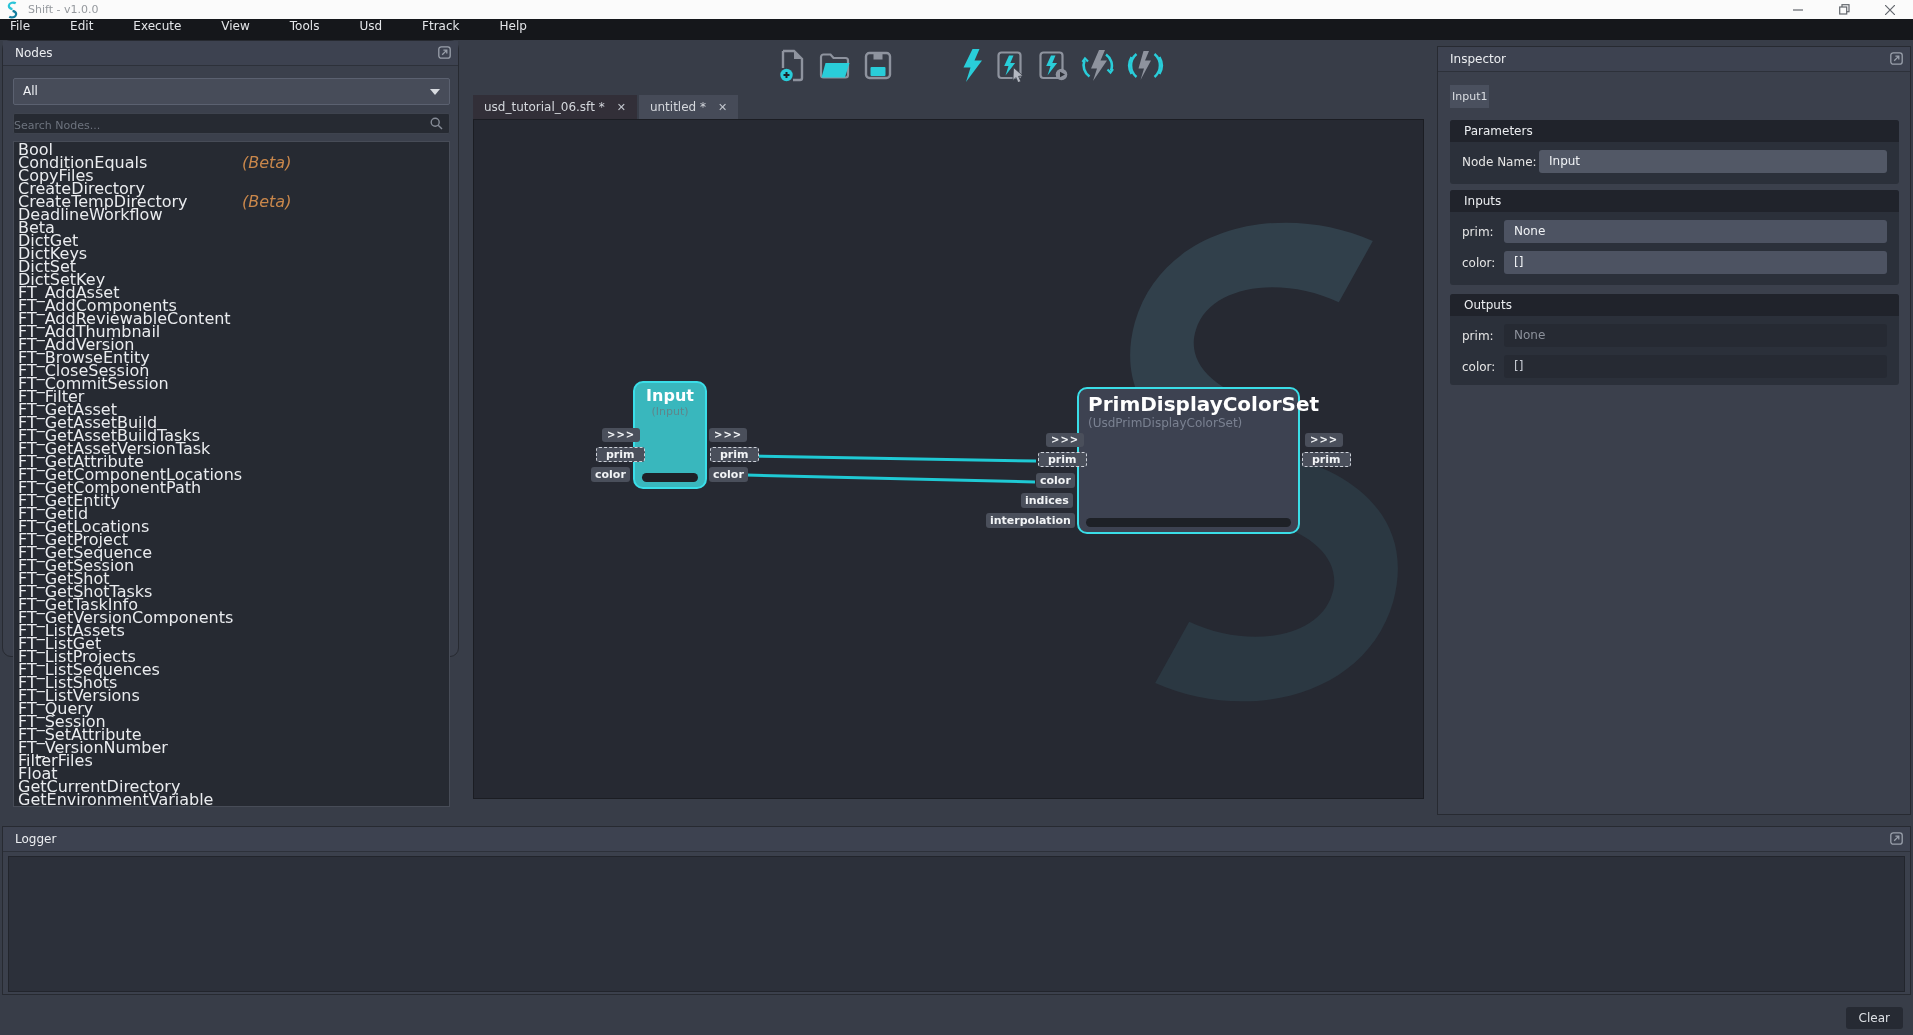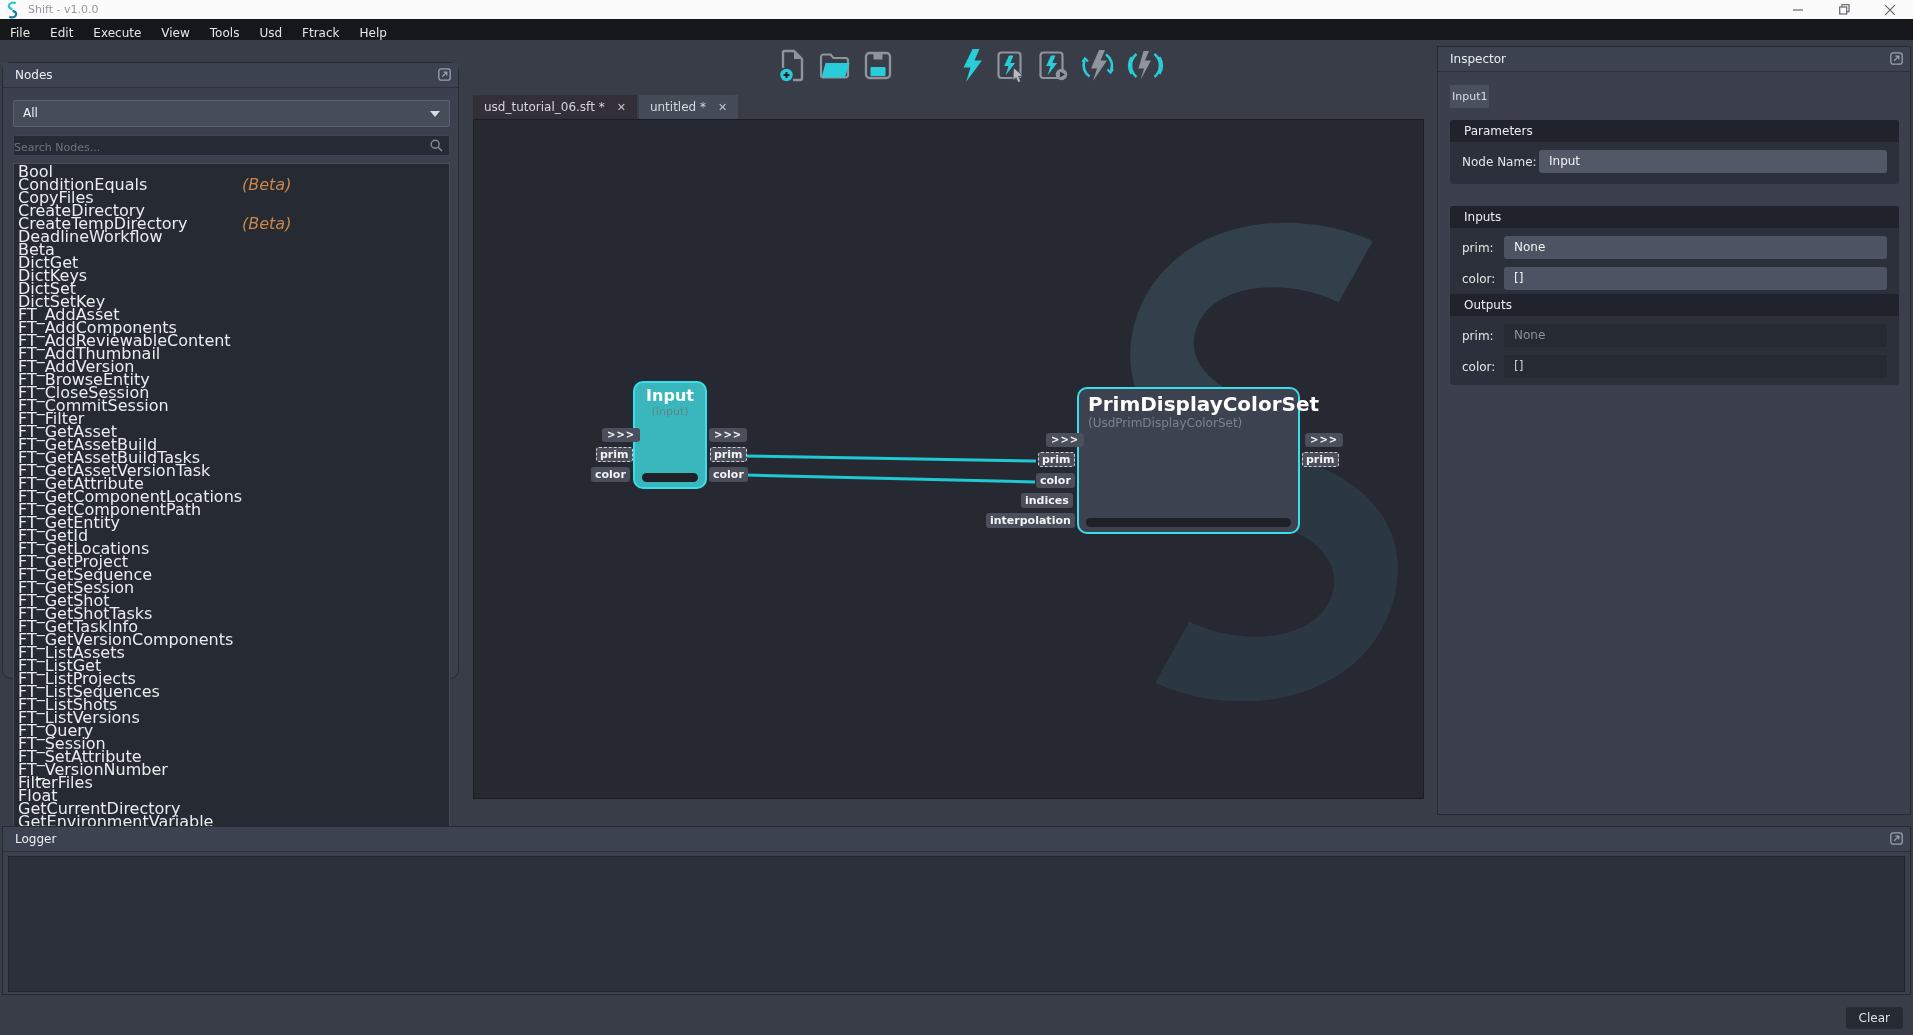--- a/index.html
+++ b/index.html
@@ -11,28 +11,28 @@
     overflow:hidden;
     color:#e8eaed;
   }
   
   .titlebar { position:absolute; left:0; top:0; width:1913px; height:19px; background:#fbfbfb; display:flex; align-items:center; }
   .titlebar .logo { margin-left:6px; display:block; }
   .titlebar .title { color:#95999e; font-size:11px; margin-left:9px; }
   .win-controls { position:absolute; right:0; top:0; height:19px; display:flex; }
   .win-btn { width:46px; height:19px; display:flex; align-items:center; justify-content:center; color:#63676d; }
   
-  .menubar { position:absolute; left:0; top:19px; width:1913px; height:21px; background:#15171b; display:flex; align-items:flex-end; }
+  .menubar { position:absolute; left:0; top:19px; width:1913px; height:21px; background:#15171b; display:flex; align-items:flex-start;gap:20px; }
   .menu-item { color:#e4e6e9; font-size:12px; padding:0 10px; cursor:default; }
   
   .panel { position:absolute; background:#3b404c; border:1px solid #272a31; }
   .panel-header { height:25px; display:flex; align-items:center; border-bottom:1px solid #2d313a; background:#3d4250; padding-left:12px; font-size:12px; color:#eceef1; position:relative; }
   .popout { position:absolute; right:7px; top:5px; }
   
-  #nodes-panel { left:2px; top:62px; width:457px; height:617px;border-radius:9px; }
+  #nodes-panel { left:2px; top:40px; width:457px; height:617px;border-radius:9px; }
   .dropdown { position:absolute; left:10px; top:37px; width:437px; height:27px; background:#474c59; border:1px solid #5b6170; border-radius:2px; font-size:12px; color:#f0f2f5; line-height:25px; padding-left:9px; }
   .dropdown .caret { position:absolute; right:9px; top:10px; width:0; height:0; border-left:5px solid transparent; border-right:5px solid transparent; border-top:6px solid #d8dbe0; }
   .search-wrap { position:absolute; left:10px; top:72px; width:437px; height:21px; background:#262a32; border:1px solid #3e434e; border-radius:2px; }
   .search-wrap input { width:400px; height:19px; background:transparent; border:none; outline:none; color:#c7cbd2; font-size:11px; padding-left:0; font-family:"DejaVu Sans",sans-serif; }
   .search-wrap input::placeholder { color:#6d737e; }
   .search-icon { position:absolute; right:6px; top:3px; }
   .node-list { position:absolute; left:10px; top:100px; width:437px; height:666px; background:#262a32; border:1px solid #474c57; overflow:hidden; padding-top:1px; }
   .node-item { height:13px; line-height:13px; font-size:16px; color:#eaecef; padding-left:4px; position:relative; white-space:nowrap; }
   .node-item .beta { position:absolute; left:228px; top:0; color:#c9874b; font-style:italic; }
   
@@ -52,28 +52,28 @@
   #node-pdcs  { left:603px; top:267px; width:223px; height:147px; background:#3d4251; }
   .ntitle { color:#ffffff; font-weight:bold; font-size:20px; margin-top:3px; }
   #node-input .ntitle { text-align:center; font-size:16px; }
   #node-pdcs  .ntitle { padding-left:9px; }
   .nsub { font-size:11px; }
   #node-input .nsub { color:#5f868b; text-align:center; }
   #node-pdcs  .nsub { color:#7a8191; padding-left:9px; font-size:12px; }
   .nbar { position:absolute; bottom:5px; left:7px; right:7px; height:9px; background:#1e2127; border-radius:5px; }
   .port { position:absolute; background:#4a4f5b; color:#f2f4f6; font-weight:bold; font-size:11px; line-height:1; padding:2px 4px; border-radius:3px; white-space:nowrap; }
   .port.exec { font-size:10px; letter-spacing:1px; padding:2px 5px; }
-  .port.dashed { border:1px dashed #cdd1d9; padding:1px 3px; }
+  .port.dashed { border:1px dashed #cdd1d9; padding:1px 9px; }
   
   #inspector-panel { left:1437px; top:46px; width:474px; height:769px; }
   .insp-tab { position:absolute; left:12px; top:38px; background:#4a505e; color:#dcdfe4; font-size:11px; padding:5px 2px; }
   .isection { position:absolute; left:12px; width:449px; background:#2b303a; border-radius:3px; }
   .isec-header { height:22px; line-height:22px; background:#20232b; border-radius:3px 3px 0 0; padding-left:14px; font-size:12px; color:#eceef1; }
   #sec-params  { top:73px;  height:64px; }
-  #sec-inputs  { top:159px; height:95px; }
+  #sec-inputs  { top:143px; height:95px; }
   #sec-outputs { top:247px; height:91px; }
   .irow { display:flex; align-items:center; margin:8px 12px 0 12px; }
   .ilabel { color:#e5e5e5; font-size:12px; flex:0 0 auto; }
   #sec-params .ilabel { width:77px; }
   #sec-inputs .ilabel, #sec-outputs .ilabel { width:42px; }
   .ifield { flex:1; height:23px; border-radius:3px; background:#4d5362; color:#f0f2f5; font-size:12px; line-height:23px; padding-left:10px; overflow:hidden; }
   #sec-params .ifield { background:#525866; }
   #sec-outputs .ifield { background:#262a33; color:#8c919b; }
   #sec-outputs .ifield.bright { color:#c6cad2; }
   

